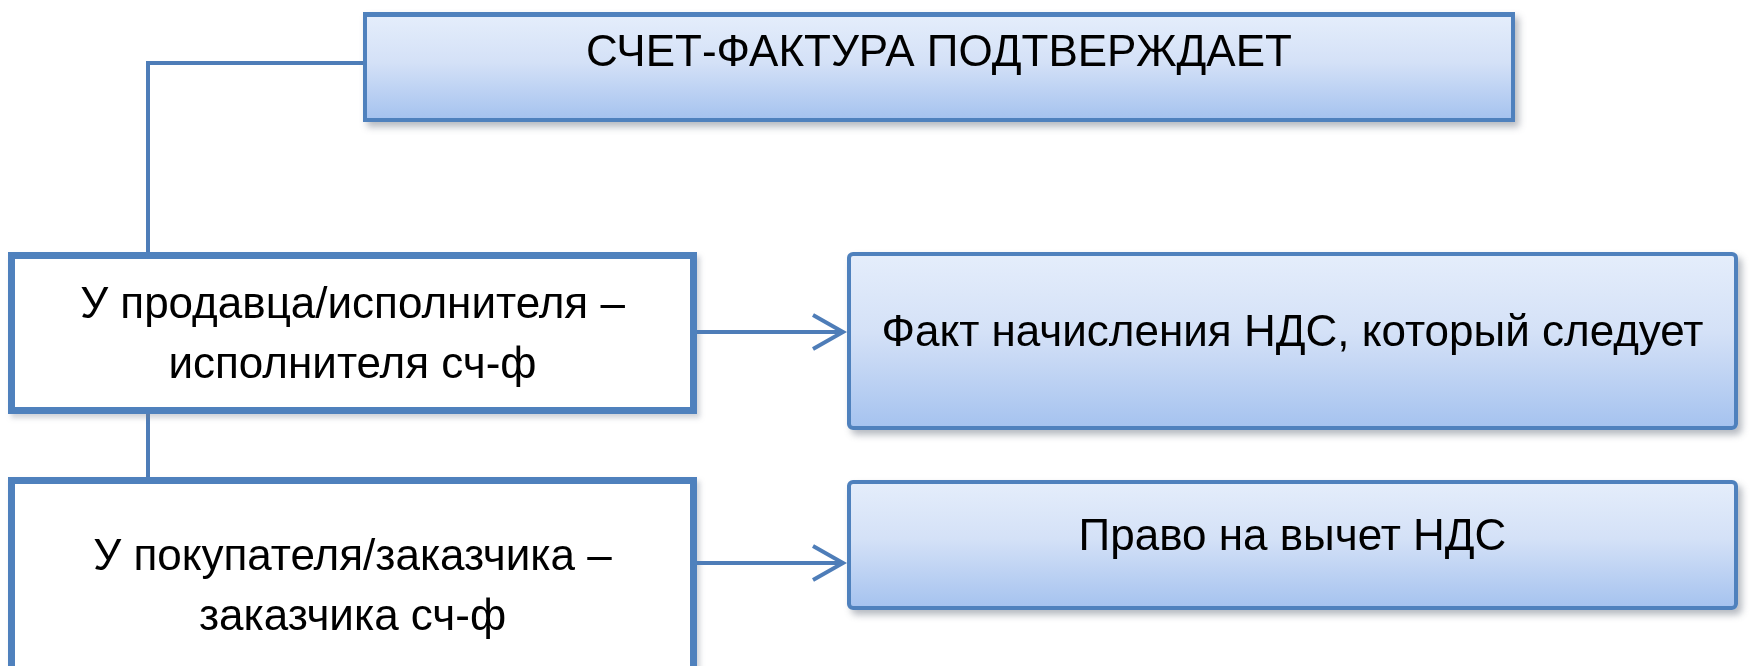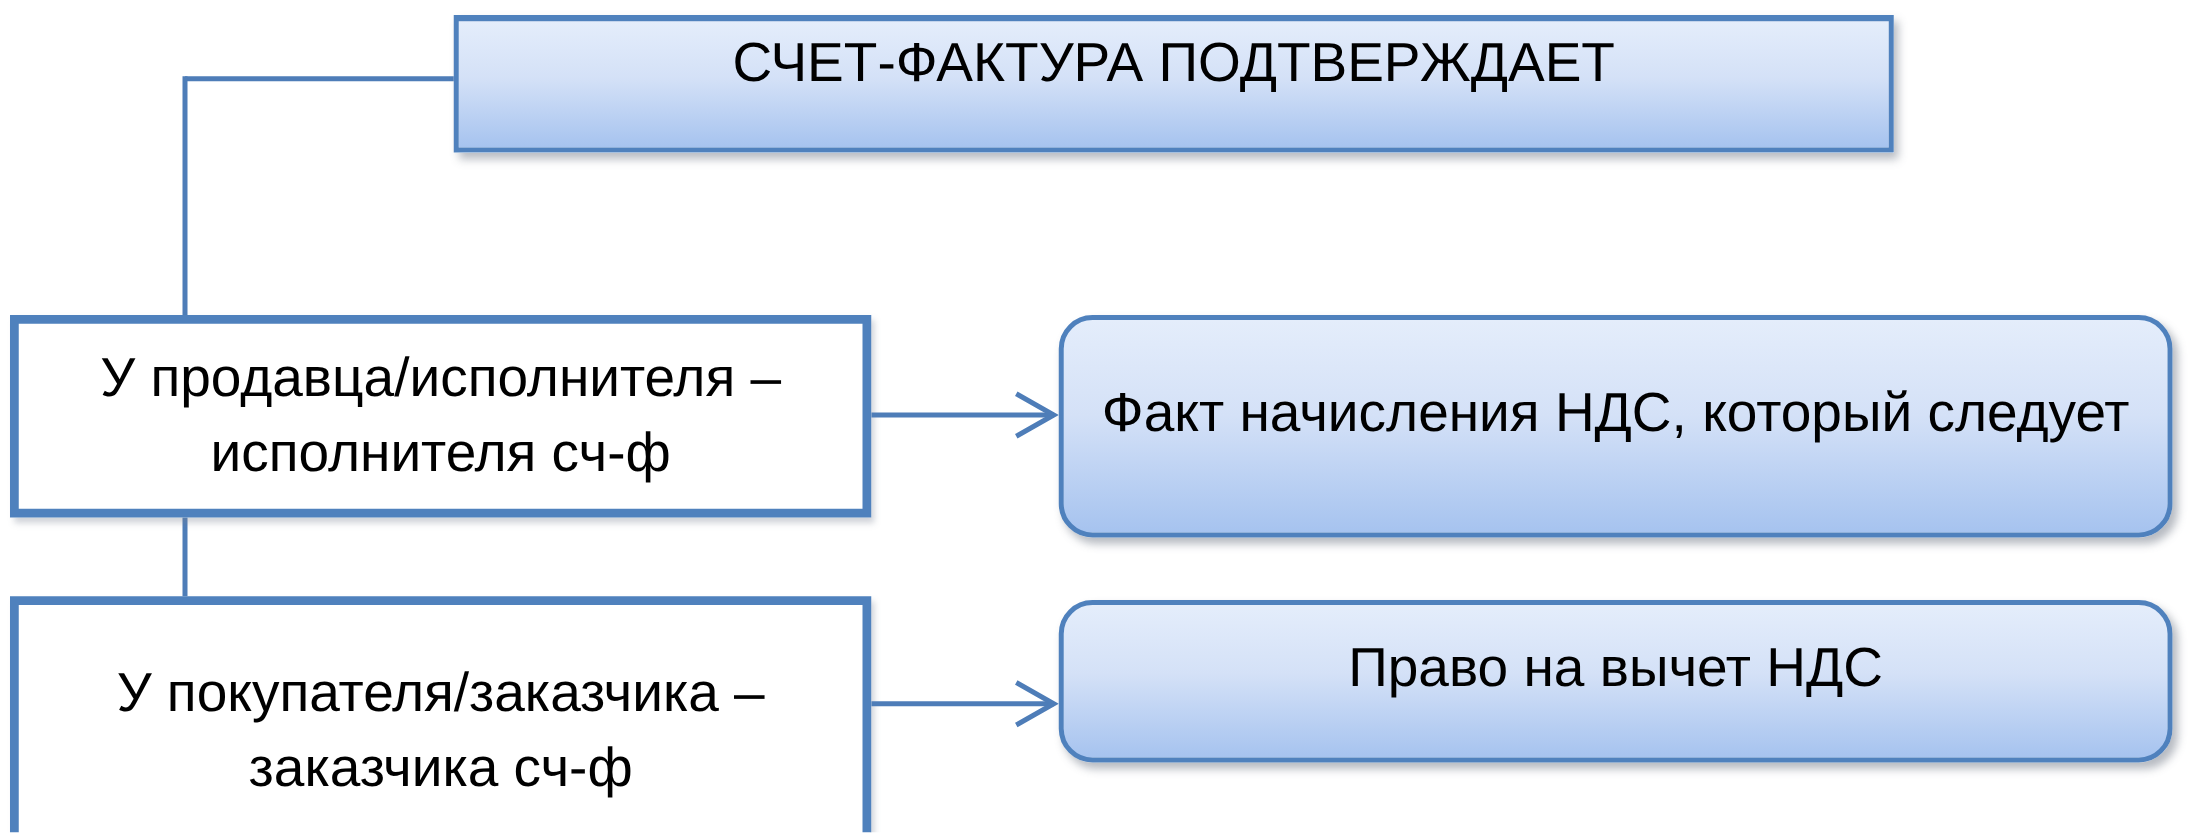--- a/index.html
+++ b/index.html
@@ -43,21 +43,21 @@
     left:8px;width:689px;
     border:7px solid var(--accent-border);
     background:var(--box-fill-white);
     box-shadow:3px 4px 5px rgba(120,130,145,0.35);
   }
   .white-box.row-0{top:252px;height:162px;}
   .white-box.row-1{top:477px;height:216px;}
   .round-box{
     left:847px;width:891px;
     border:4px solid var(--accent-border);
-    border-radius:27px;
+    border-radius:6px;
     background:linear-gradient(180deg,var(--gradient-top) 0%,var(--gradient-mid) 45%,var(--gradient-bottom) 100%);
     box-shadow:4px 5px 7px rgba(95,105,120,0.45);
     padding-bottom:20px;
   }
   .round-box.row-0{top:252px;height:178px;}
   .round-box.row-1{top:480px;height:130px;}
   .tline{display:block;white-space:nowrap;}
   .connector{position:absolute;background:var(--connector);}
   .elbow-h{left:148px;top:61px;width:215px;height:4px;}
   .elbow-v{left:146px;top:61px;width:4px;height:191px;}

